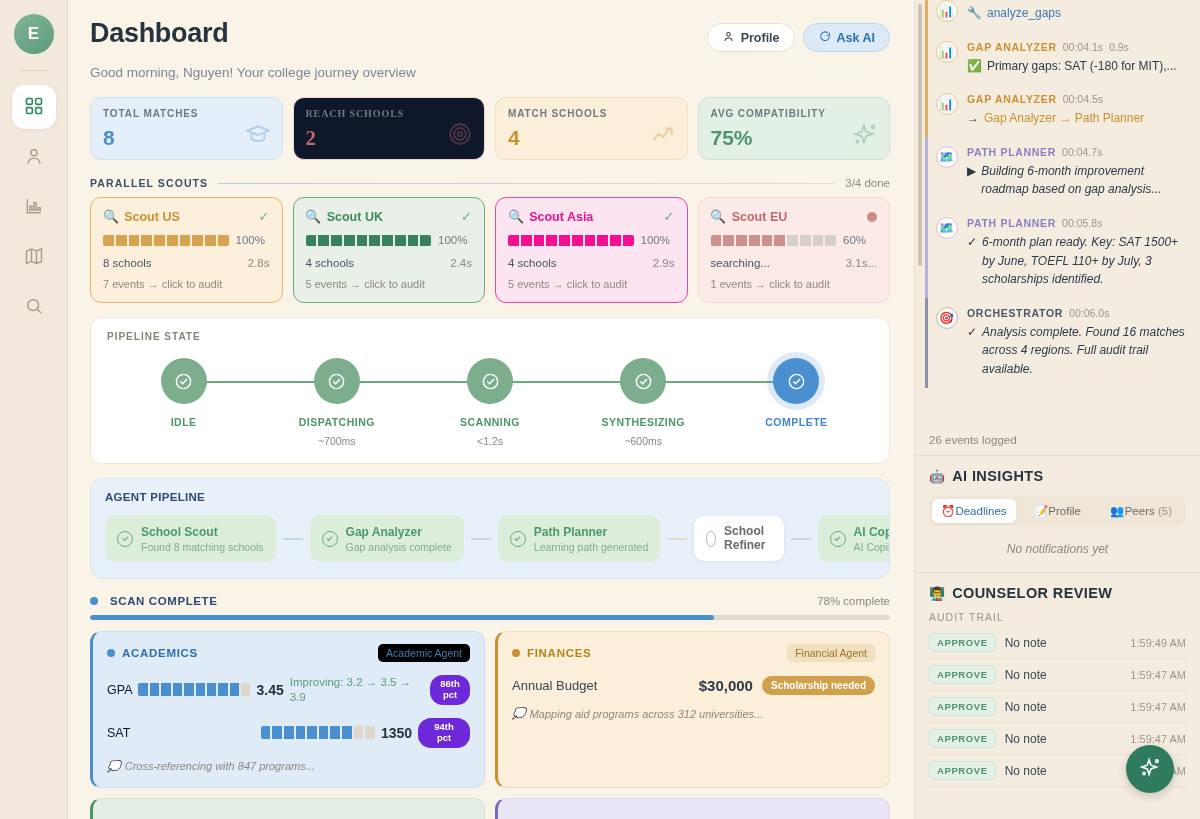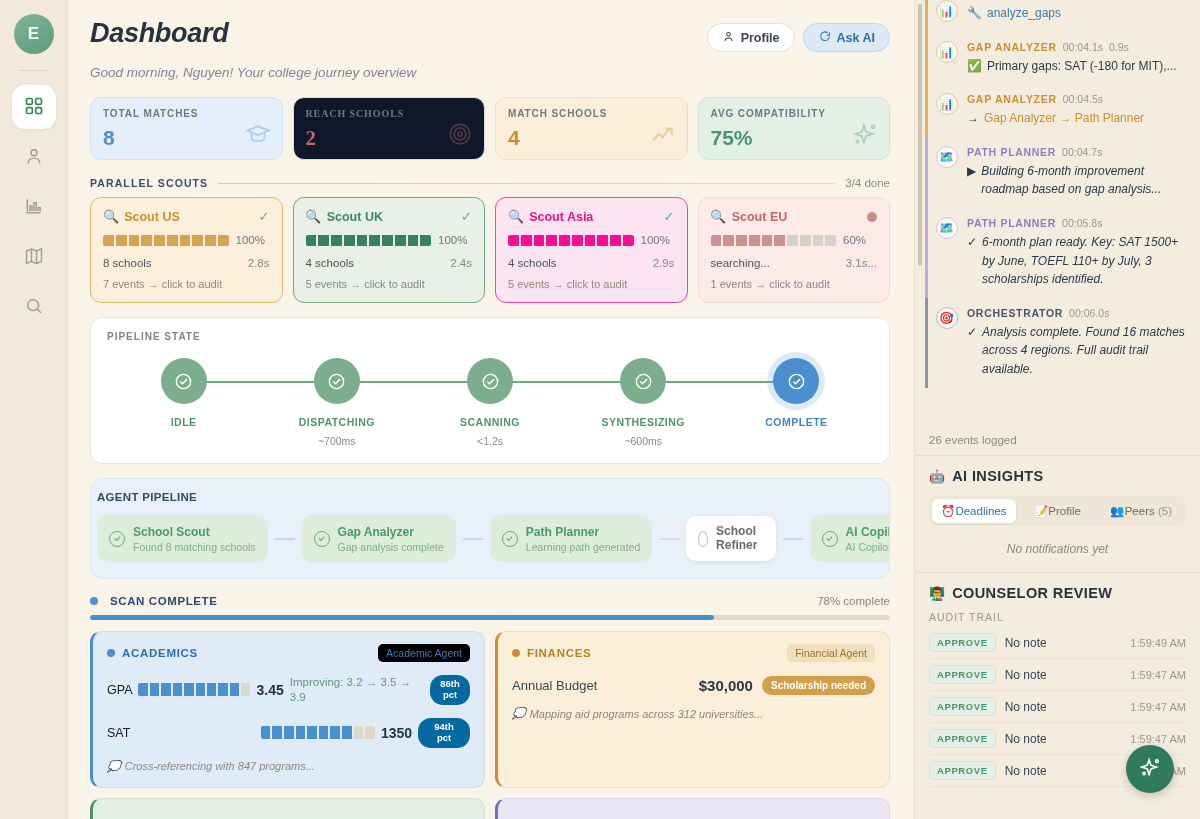--- a/index.html
+++ b/index.html
@@ -37,21 +37,21 @@
   .rail-btn.active { background: #fff; color: #2f8a5b; box-shadow: 0 1px 4px rgba(0,0,0,.06); }
   .rail-btn svg { width: 20px; height: 20px; }
 
   
   .center {
     flex: 1 1 auto; width: 846px;
     padding: 18px 24px 0 22px;
     overflow: hidden; position: relative;
   }
   .hdr { display: flex; align-items: flex-start; }
-  .hdr-left { flex: 1; font-style: italic; }
+  .hdr-left { flex: 1; }
   h1 { font-size: 27px; font-weight: bold; letter-spacing: -.3px; color: #27323f; }
   .sub { font-size: 13.5px; color: #7d8795; margin-top: 16px; }
   .hdr-btns { display: flex; gap: 8px; padding-top: 5px; }
   .btn {
     height: 29px; border-radius: 15px; display: flex; align-items: center; gap: 6px;
     padding: 0 14px; font-size: 12.5px; font-weight: 600; white-space: nowrap;
   }
   .btn svg { width: 13px; height: 13px; }
   .btn-profile { background: #fff; border: 1px solid #e6ded2; color: #3a4654; }
   .btn-ask { background: #dceaf8; border: 1px solid #bcd7ef; color: #2e6fa8; }
@@ -118,21 +118,21 @@
   }
   .step.cur .circ { background: #4a8fcf; box-shadow: 0 0 0 6px rgba(74,143,207,.18); }
   .step .circ svg { width: 19px; height: 19px; }
   .step .nm { font-size: 10.5px; font-weight: bold; letter-spacing: .5px; color: #4e9469; margin-top: 12px; }
   .step.cur .nm { color: #3f85c9; }
   .step .du { font-size: 10.5px; color: #8d8780; margin-top: 7px; }
   .step .conn { position: absolute; top: 23px; left: 50%; width: 100%; height: 2px; background: #6fa97f; z-index: 1; }
   .step:last-child .conn { display: none; }
 
   
-  .agentp { background: #e8f1fa; border: 1px solid #d6e6f3; border-radius: 13px; margin-top: 14px; padding: 12px 6px 16px; overflow: hidden; }
+  .agentp { background: #e8f1fa; border: 1px solid #d6e6f3; border-radius: 13px; margin-top: 14px; padding: 12px 14px 16px; overflow: hidden; }
   .agentp-t { font-size: 11.5px; font-weight: bold; letter-spacing: .3px; color: #2e4a73; }
   .agents { display: flex; align-items: center; margin-top: 12px; }
   .agent { border-radius: 10px; padding: 9px 12px; display: flex; align-items: center; gap: 8px; white-space: nowrap; }
   .agent.done { background: #dcedd9; }
   .agent.pend { background: #fff; box-shadow: 0 1px 4px rgba(0,0,0,.07); }
   .agent .ring { width: 16px; height: 16px; border-radius: 50%; border: 1.4px solid #6aab80; display: flex; align-items: center; justify-content: center; }
   .agent.pend .ring { border-color: #c4bdb2; }
   .agent .ring svg { width: 9px; height: 9px; color: #6aab80; }
   .agent .an { font-size: 12px; font-weight: bold; color: #4b9a6b; }
   .agent.pend .an { font-size: 12px; color: #6b6a66; white-space: normal; max-width: 58px; line-height: 1.15; }
@@ -161,21 +161,21 @@
   .dc-acad .tag { background: #000000; color: #3d7cb4; }
   .dc-fin .d { background: #c9902f; } .dc-fin .t { color: #b5831f; }
   .dc-fin .tag { background: #f0e0c0; color: #9d7320; }
   .metric { display: flex; align-items: center; gap: 6px; margin-top: 13px; }
   .metric .mlb { font-size: 12.5px; color: #0f172a; }
   .mbar { height: 13px; border-radius: 2px; display: flex; gap: 2px; overflow: hidden; }
   .mbar .s { background: #ded7cc; flex: 1; }
   .mbar .s.on { background: #4a8fcf; }
   .mval { font-size: 14px; font-weight: bold; color: #27323f; }
   .trend { font-size: 11.5px; color: #5d9a7a; line-height: 1.3; flex: 1; }
-  .pctl { background: #0369a1; color: #fff; font-size: 9.5px; font-weight: bold;
+  .pctl { background: #6d28d9; color: #fff; font-size: 9.5px; font-weight: bold;
           border-radius: 13px; padding: 4px 8px; text-align: center; line-height: 1.15; }
   .note { font-size: 11px; color: #8d8780; font-style: italic; margin-top: 12px; display: flex; gap: 4px; align-items: center; }
   .fin-row { display: flex; align-items: center; margin-top: 14px; gap: 9px; }
   .fin-row .fl { flex: 1; font-size: 13px; color: #3a4654; }
   .fin-row .fv { font-size: 15px; font-weight: bold; }
   .chip-warn { background: #d2a04a; color: #fff; font-size: 10px; font-weight: bold; border-radius: 11px; padding: 4px 9px; }
   .dcards2 { display: flex; gap: 10px; margin-top: 10px; }
   .dcard2 { flex: 1; height: 24px; border-radius: 11px 11px 0 0; }
   .dc-grn { background: #e3efe4; border: 1px solid #d2e4d3; border-left: 3px solid #4e9469; }
   .dc-pur { background: #eae6f6; border: 1px solid #ddd7ef; border-left: 3px solid #7a6bbf; }

